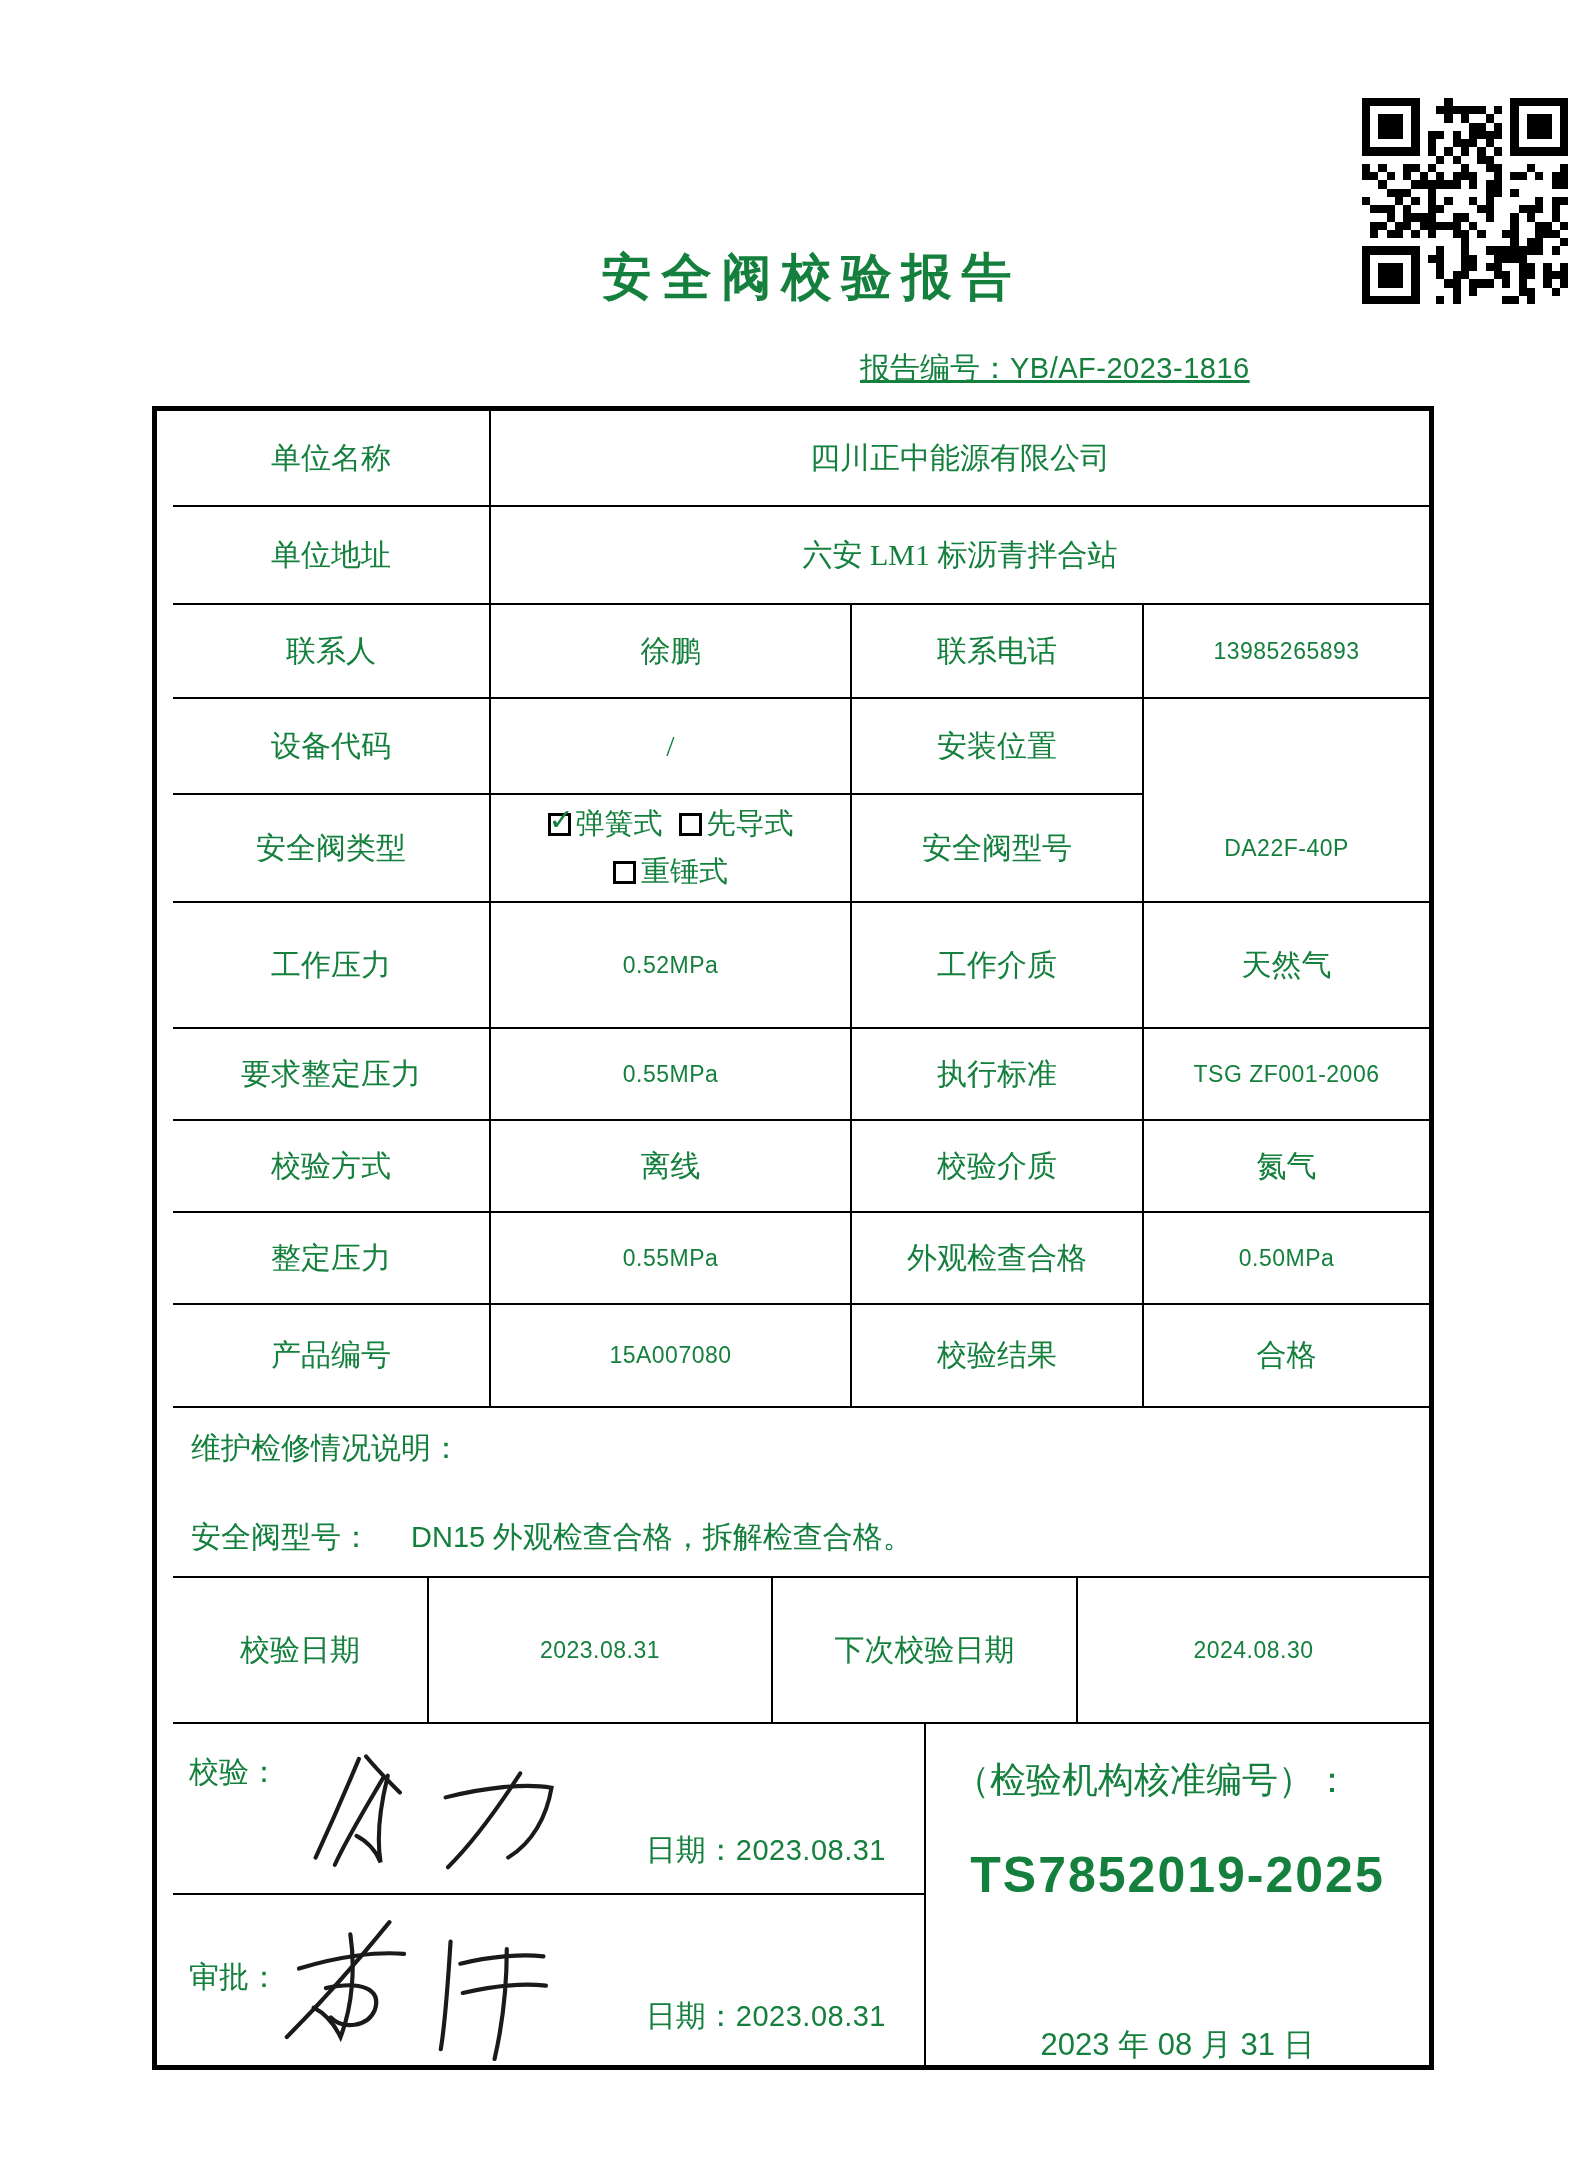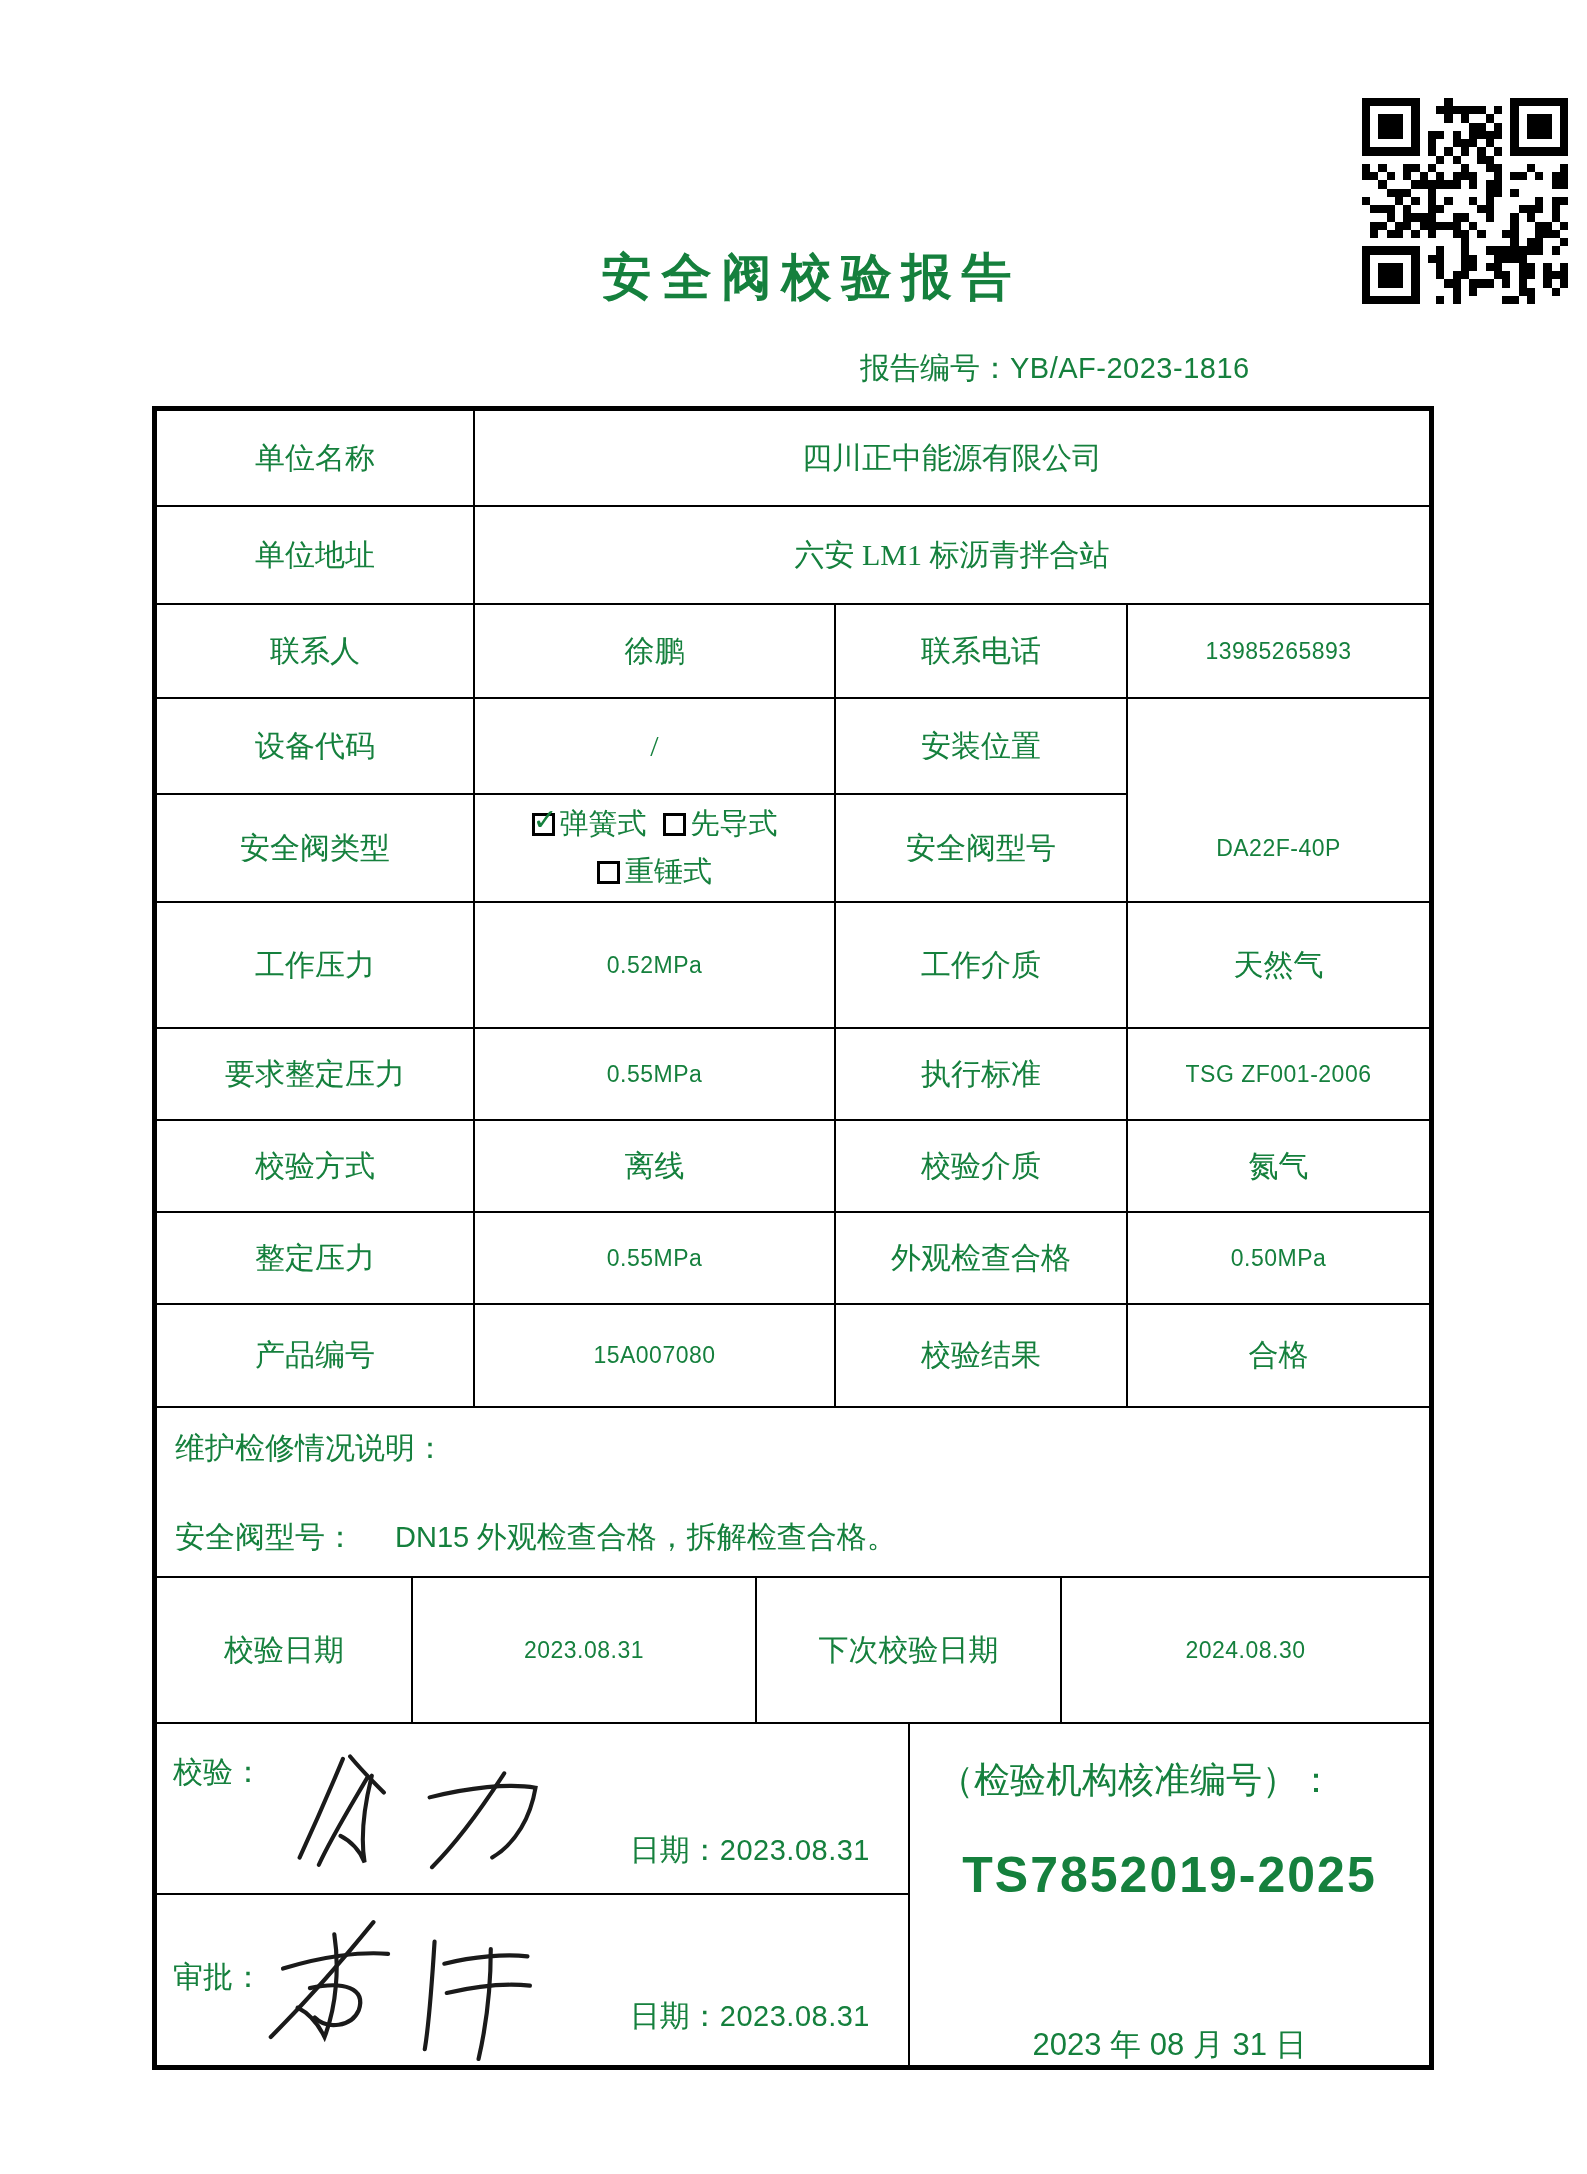--- a/index.html
+++ b/index.html
@@ -3,30 +3,30 @@
 <meta charset="utf-8">
 <style>
   html,body{margin:0;padding:0;background:#ffffff;}
   .page{position:relative;width:1587px;height:2174px;background:#ffffff;color:#15803d;
         font-family:"Liberation Serif","DejaVu Serif",serif;overflow:hidden;}
 
   
   .title{position:absolute;top:244px;left:0;width:100%;text-align:center;
          font-size:50px;font-weight:bold;letter-spacing:10px;
          transform:translateX(18px);white-space:nowrap;}
-  .report-no{position:absolute;top:348px;left:860px;font-size:30px;white-space:nowrap;}
+  .report-no{position:absolute;top:348px;left:860px;font-size:30px;white-space:nowrap;text-decoration:underline;}
   .report-no .num{font-family:"Liberation Sans","DejaVu Sans",sans-serif;font-size:29px;}
 
   
   .qr{position:absolute;left:1362px;top:98px;width:206px;height:206px;}
   .qr svg{display:block;width:206px;height:206px;}
 
   
   .tbl{position:absolute;left:152px;top:406px;width:1282px;height:1664px;
-       box-sizing:border-box;border:5px solid #000;display:flex;flex-direction:column;}
+       box-sizing:border-box;border:5px solid #000;display:flex;flex-direction:column;padding-left:16px;}
   .row{display:flex;flex:0 0 auto;}
   .c{box-sizing:border-box;border-right:2px solid #000;border-bottom:2px solid #000;
      display:flex;align-items:center;justify-content:center;text-align:center;}
   .no-r{border-right:none;}
   .w1{width:318px;} .w2{width:361px;} .w3{width:292px;text-align:right;} .w4{flex:1;}
   .d1{width:256px;} .d2{width:344px;} .d3{width:305px;}
   .lbl{font-size:30px;}
   .num{font-family:"Liberation Sans","DejaVu Sans",sans-serif;font-size:23px;letter-spacing:0.5px;}
   .cn{font-size:30px;}
 

